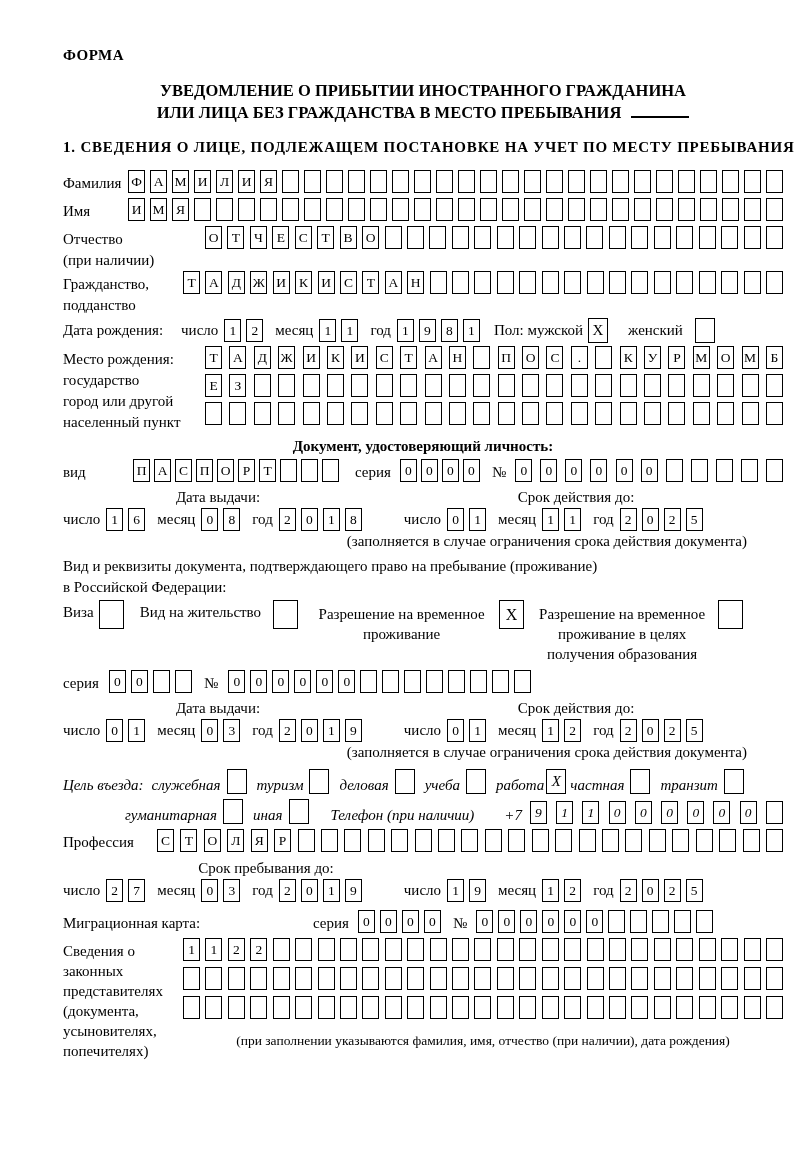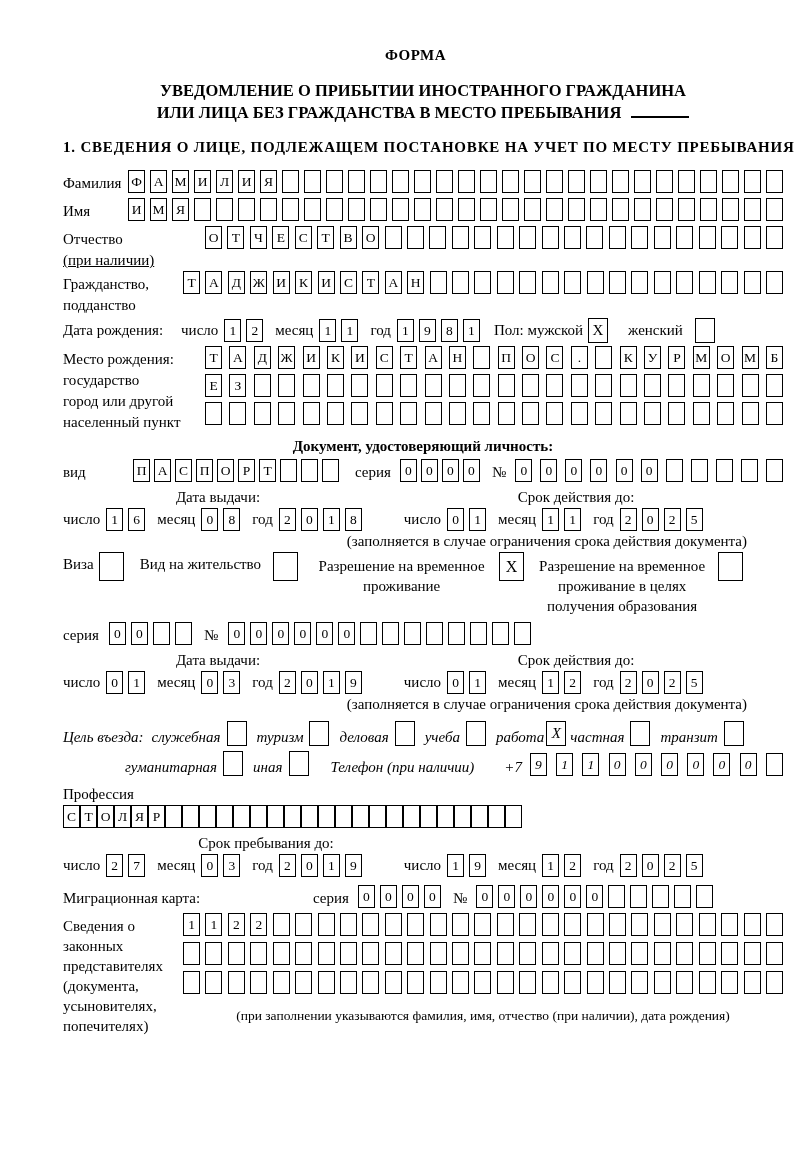--- a/index.html
+++ b/index.html
@@ -3,21 +3,21 @@
 <meta charset="utf-8">
 <style>
   html,body{margin:0;padding:0;background:#fff;}
   body{width:800px;height:1163px;overflow:hidden;color:#000;
        font-family:"Liberation Serif","DejaVu Serif",serif;font-size:15px;}
   .page{box-sizing:border-box;width:800px;height:1163px;padding:38px 17px 8px 63px;position:relative;}
 
   
   .annex{margin-left:557px;font-size:14px;line-height:18px;}
   .annex .amend{margin-top:5px;}
-  .forma{text-align:center;padding-right:15px;font-weight:bold;font-size:15px;margin-top:9px;letter-spacing:.5px;}
+  .forma{text-align:left;padding-right:15px;font-weight:bold;font-size:15px;margin-top:9px;letter-spacing:.5px;}
 
   .title{text-align:center;font-weight:bold;font-size:16.5px;line-height:22px;margin-top:16px;}
   .blank{display:inline-block;width:58px;border-bottom:2px solid #000;height:14px;margin-left:10px;vertical-align:baseline;}
   .heading{font-weight:bold;font-size:15px;margin-top:15px;letter-spacing:.8px;white-space:nowrap;}
 
   
   .frow{display:flex;align-items:flex-start;margin-top:4px;}
   .lbl{flex:none;padding-top:3px;line-height:21px;}
   .cells{display:flex;flex:none;gap:4px;}
   .cells.fill{flex:1;justify-content:space-between;gap:0;}
@@ -137,21 +137,21 @@
         <span class="cell"></span>
         <span class="cell"></span>
         <span class="cell"></span>
         <span class="cell"></span>
       </span>
   </div>
 
   <div class="frow">
     <span class="lbl" style="width:142px;">
       <span style="display:block;">Отчество</span>
-      <span style="display:block;text-decoration:underline;">(при наличии)</span>
+      <span style="display:block;">(при наличии)</span>
     </span>
     <span class="cells fill">
         <span class="cell">О</span>
         <span class="cell">Т</span>
         <span class="cell">Ч</span>
         <span class="cell">Е</span>
         <span class="cell">С</span>
         <span class="cell">Т</span>
         <span class="cell">В</span>
         <span class="cell">О</span>
@@ -410,20 +410,24 @@
       <span class="cells mono-gap">
           <span class="cell">2</span>
           <span class="cell">0</span>
           <span class="cell">2</span>
           <span class="cell">5</span>
         </span>
     </span>
   </div>
   <div class="caption">(заполняется в случае ограничения срока действия документа)</div>
 
+  <div class="para">
+    <div>Вид и реквизиты документа, подтверждающего право на пребывание (проживание)</div>
+    <div>в Российской Федерации:</div>
+  </div>
 
   <div class="permit-row">
     <span style="padding-top:4px;">Виза</span>
     <span class="cblg" style="margin-left:5px;">
         <span class="cell"></span>
       </span>
     <span style="margin-left:16px;padding-top:4px;">Вид на жительство</span>
     <span class="cblg" style="margin-left:12px;">
         <span class="cell"></span>
       </span>
@@ -567,21 +571,21 @@
         <span class="cell">0</span>
         <span class="cell">0</span>
         <span class="cell">0</span>
         <span class="cell">0</span>
         <span class="cell">0</span>
         <span class="cell">0</span>
         <span class="cell"></span>
       </span>
   </div>
 
-  <div class="frow" style="margin-top:5px;flex-direction:column;">
+  <div class="frow" style="margin-top:5px;">
     <span class="lbl" style="width:94px;">Профессия</span>
     <span class="cells fill">
         <span class="cell">С</span>
         <span class="cell">Т</span>
         <span class="cell">О</span>
         <span class="cell">Л</span>
         <span class="cell">Я</span>
         <span class="cell">Р</span>
         <span class="cell"></span>
         <span class="cell"></span>

